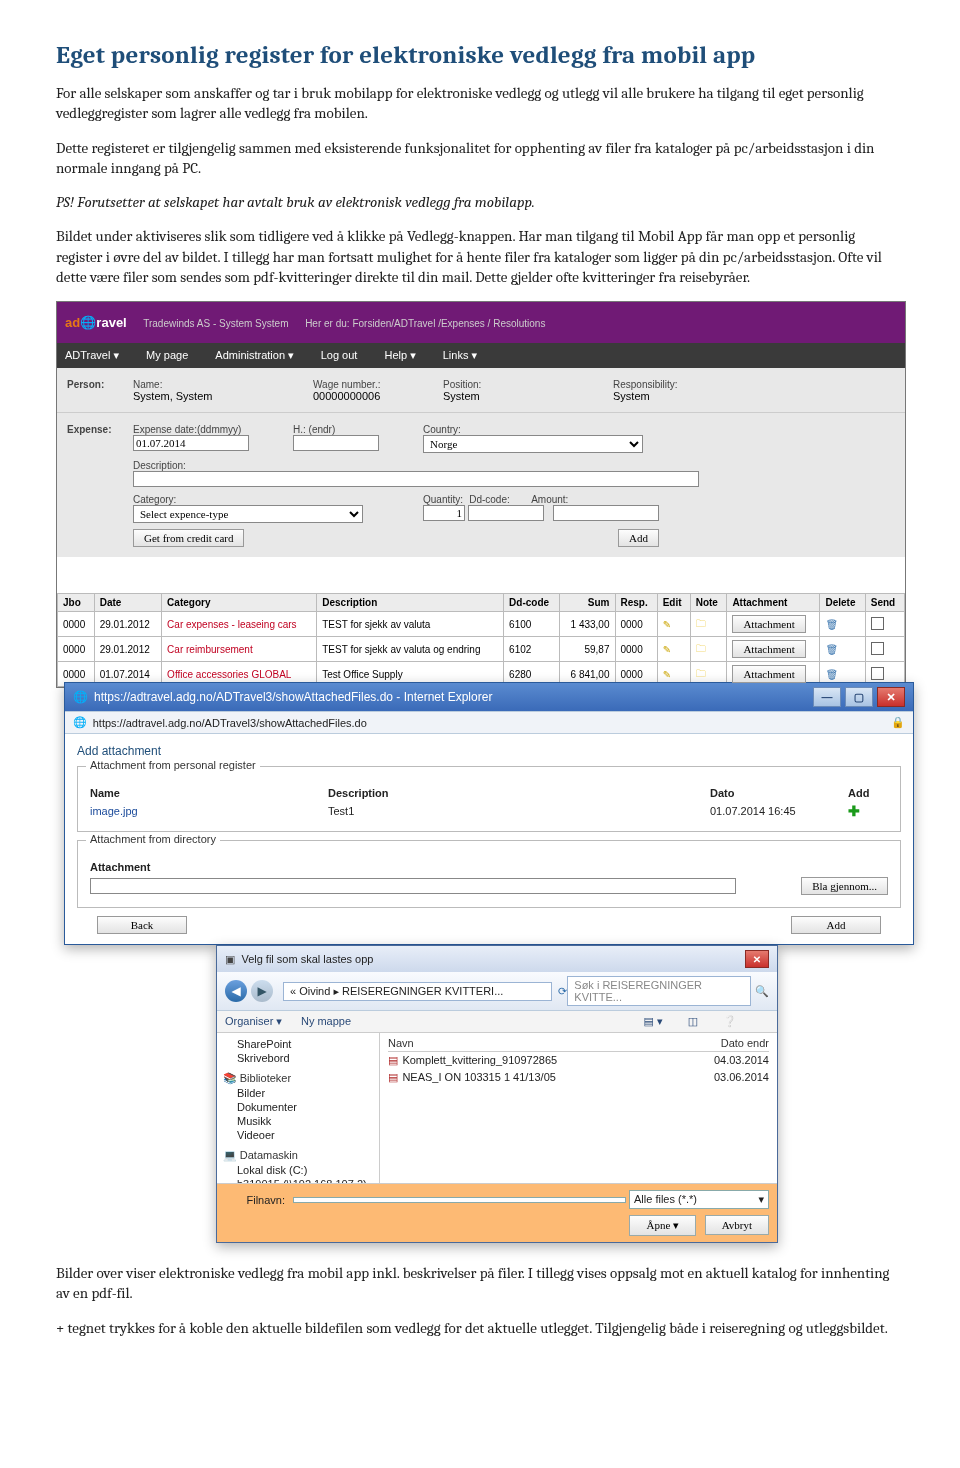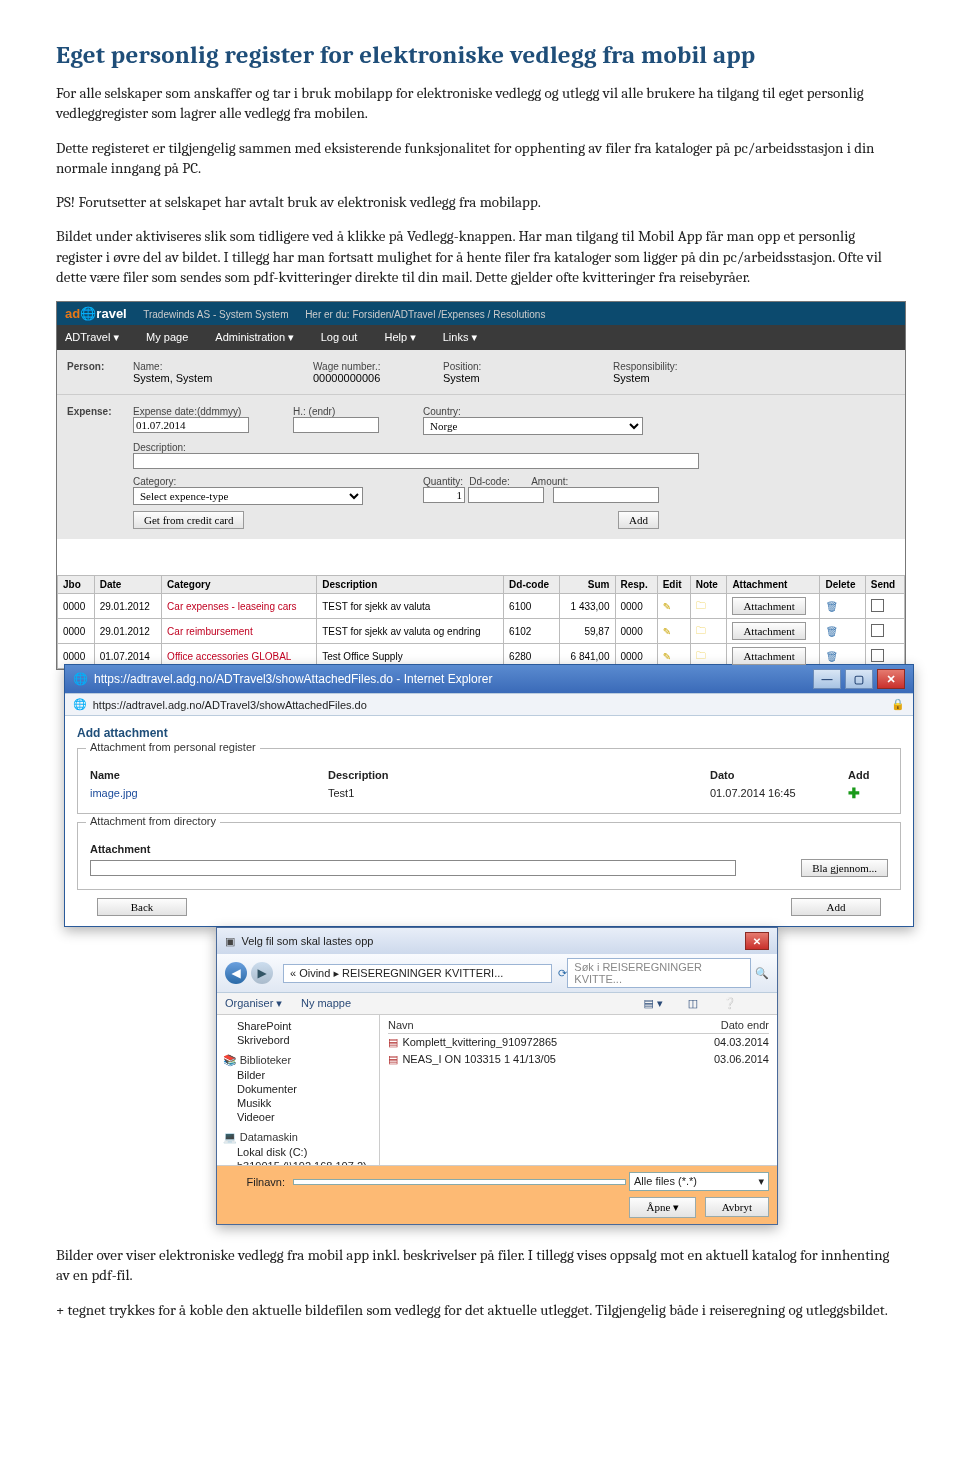--- a/index.html
+++ b/index.html
@@ -1,23 +1,23 @@
 <!DOCTYPE html>
 <html><head>
 <meta charset="utf-8">
 <style>
   body{margin:0;font-family:Cambria,Georgia,serif;background:#fff;color:#222;width:960px}
   .page{padding:40px 56px 40px 56px}
   h1{font-size:25px;color:#1f4e79;font-weight:bold;margin:0 0 14px 0;letter-spacing:.2px}
   .para{font-size:15px;line-height:1.35;margin:0 0 14px 0;color:#222}
-  .em{}
+  .em{font-style:italic}
   .ss{display:block;margin:8px 0}
   
   .app{font-family:Tahoma,Arial,sans-serif;font-size:11px;color:#000;border:1px solid #777;background:#fff;width:848px}
-  .topbar{background:#0c4a6e;color:#ccc;padding:4px 8px;font-size:10px}
+  .topbar{background:#701a75;color:#ccc;padding:13px 8px;font-size:10px}
   .logo{color:#fff;font-weight:bold;font-size:13px}
   .logo b{color:#e67817}
   .nav{background:#3a3a3a;color:#fff;padding:6px 8px;font-size:11px}
   .nav span{margin-right:24px;display:inline-block}
   .panel{background:#e8e8e8;padding:6px 4px}
   .grey td{padding:2px 4px;vertical-align:top}
   .lbl{color:#444;font-size:10px}
   input.txt,select.sel{font:11px Tahoma;border:1px solid #888;background:#fff;padding:1px 2px}
   .btn{font:11px Tahoma;border:1px solid #999;background:linear-gradient(#fdfdfd,#e3e3e3);padding:2px 10px;cursor:pointer}
   .tblhead{background:#ececec}
@@ -30,21 +30,21 @@
   
   .iewin{font-family:Tahoma,Arial,sans-serif;border:1px solid #2a5a9a;width:848px;background:#fff;box-shadow:0 4px 12px rgba(0,0,0,.3);margin-left:8px}
   .ietitle{background:linear-gradient(#5a8bd0,#3a6ab8);color:#fff;padding:4px 8px;font-size:12px;display:flex;align-items:center}
   .ietitle .spacer{flex:1}
   .winbtn{width:26px;height:18px;margin-left:4px;display:inline-flex;align-items:center;justify-content:center;background:linear-gradient(#d9e6f5,#a8c3e3);border:1px solid #6b8bb8;color:#2b4a78;font-size:11px;font-weight:bold}
   .winbtn.close{background:linear-gradient(#e57a6f,#c9302c);color:#fff;border-color:#8a2a24}
   .ieurl{background:#f0f3f8;padding:4px 8px;border-top:1px solid #bcd;border-bottom:1px solid #bcd;font-size:11px;display:flex;align-items:center}
   .ieurl .iefav{color:#2a6aa8;margin-right:6px}
   .ieurl .lockicon{margin-left:auto;color:#7a7a42}
   .iebody{padding:10px 12px;font-size:11px}
-  .iebody .hdr{color:#1f4e79;font-weight:bold;font-size:12px;margin-bottom:8px}
+  .iebody .hdr{color:#1f4e79;font-weight:normal;font-size:12px;margin-bottom:8px}
   .fieldset{border:1px solid #bbb;padding:6px 8px 10px 8px;margin-bottom:8px;position:relative}
   .legend{position:relative;top:-14px;background:#fff;padding:0 4px;font-size:11px;color:#333}
   .attbl{width:100%;border-collapse:collapse}
   .attbl th{text-align:left;font-size:11px;font-weight:bold;padding:2px 4px}
   .attbl td{padding:2px 4px;font-size:11px}
   .link{color:#1a4a9a;}
   .plus{color:#1a9a1a;font-weight:bold;font-size:14px}
   .iebtns{text-align:left;padding-left:20px}
   .iebtns .right{float:right;padding-right:20px}
   

